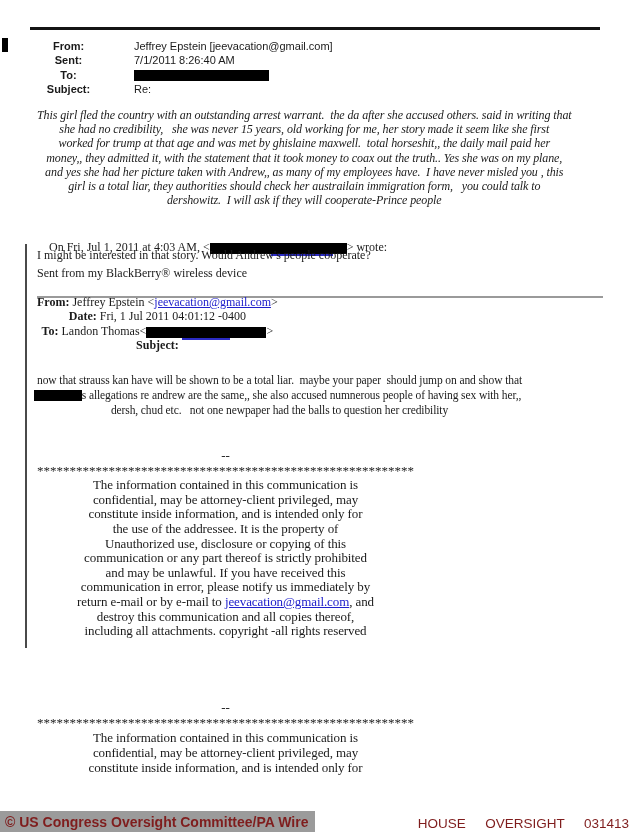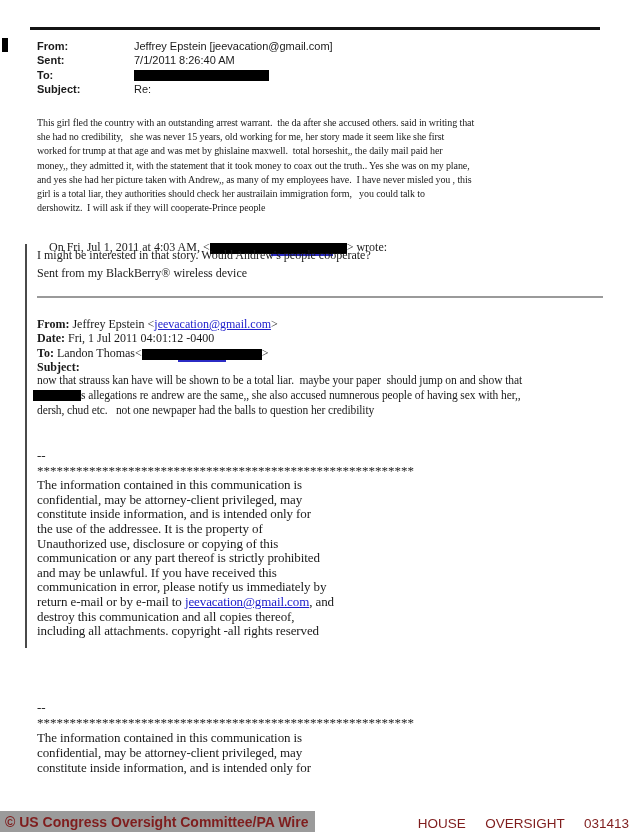--- a/index.html
+++ b/index.html
@@ -1,40 +1,40 @@
 <!DOCTYPE html>
 <html><head>
 <meta charset="utf-8">
 <style>
   html,body{margin:0;padding:0;background:#ffffff;}
   .page{position:relative;width:634px;height:832px;background:#ffffff;overflow:hidden;
         font-family:"Liberation Serif",serif;color:#1a1a1a;}
-  .abs{position:absolute;}
+  .abs{position:absolute;text-align:center;}
   .line{white-space:pre;}
   
   .top-mark{left:2px;top:38px;width:6px;height:14px;background:#000;}
   .top-rule{left:30px;top:27px;width:570px;height:3px;background:#141414;}
   
   .hdr{left:37px;top:39px;font-family:"Liberation Sans",sans-serif;font-size:11px;line-height:14.4px;}
   .hdr-row{display:flex;}
   .hdr-label{width:63px;font-weight:bold;white-space:pre;}
   .hdr-value{white-space:pre;margin-left:34px;}
   
   .redact{display:inline-block;background:#000;height:11px;vertical-align:text-bottom;position:relative;}
   .peek{position:absolute;bottom:-2px;height:2px;background:#2b2bc4;}
   
-  .body-text{left:37px;top:116px;font-size:10px;line-height:14.2px;letter-spacing:-0.1px;}
+  .body-text{left:37px;top:108px;font-size:12px;line-height:14.2px;letter-spacing:-0.1px;font-style:italic;}
   
   .reply-intro{left:37px;top:225px;font-size:12px;white-space:pre;}
   
   .quote-bar{left:25px;top:244px;width:2px;height:404px;background:#4a4a4a;}
   .q-reply{left:37px;top:248px;font-size:12px;}
   .q-sent{left:37px;top:266px;font-size:12px;}
   .q-rule{left:37px;top:296px;width:566px;height:2px;background:#9a9a9a;}
-  .q-hdr{left:37px;top:317px;font-size:12px;line-height:14.3px;}
+  .q-hdr{left:37px;top:295px;font-size:12px;line-height:14.3px;}
   .q-hdr b{font-weight:bold;}
   .q-msg{left:37px;top:373px;font-size:11.5px;line-height:15px;letter-spacing:-0.1px;}
   .sig{font-size:13px;line-height:14.6px;letter-spacing:-0.1px;}
   .sig-quoted{left:37px;top:449px;}
   .sig-outer{left:37px;top:700px;line-height:15px;}
   .stars{letter-spacing:0;}
   a.mail-link{color:#2020cc;text-decoration:underline;cursor:pointer;}
   
   .badge{left:0;top:811px;background:#9b9b9b;color:#7f1d1d;
          font-family:"Liberation Sans",sans-serif;font-size:14px;font-weight:bold;

